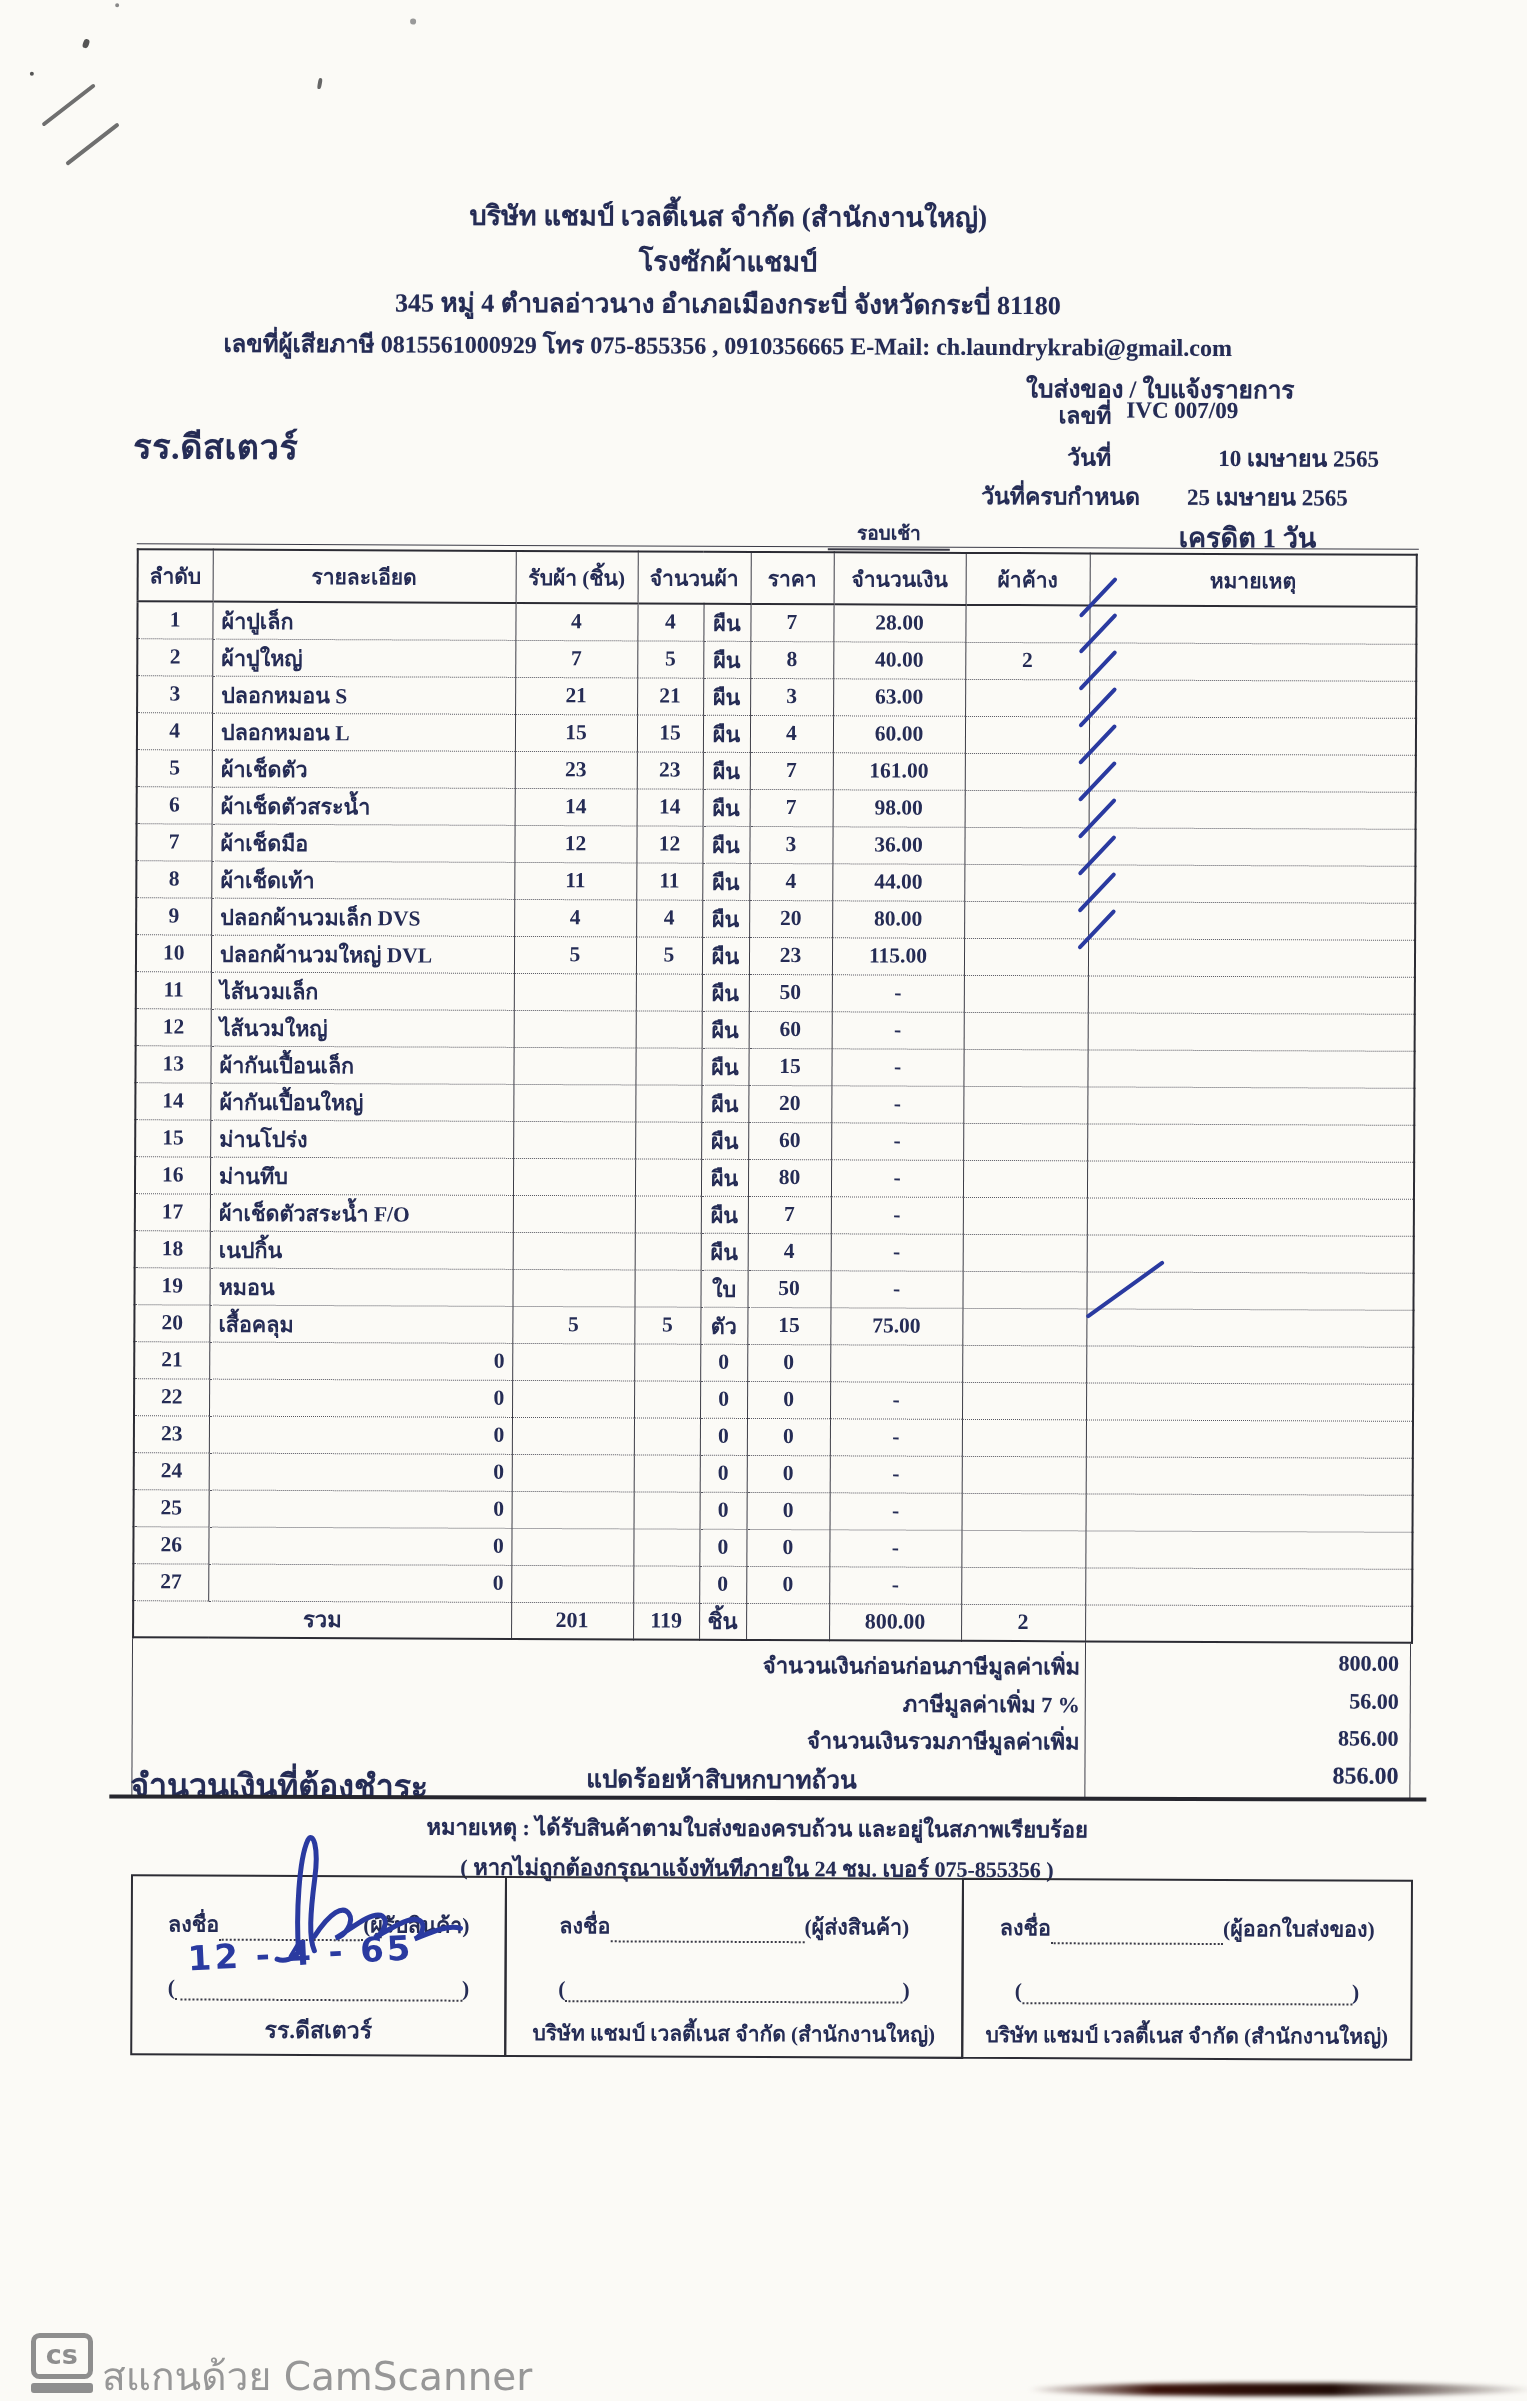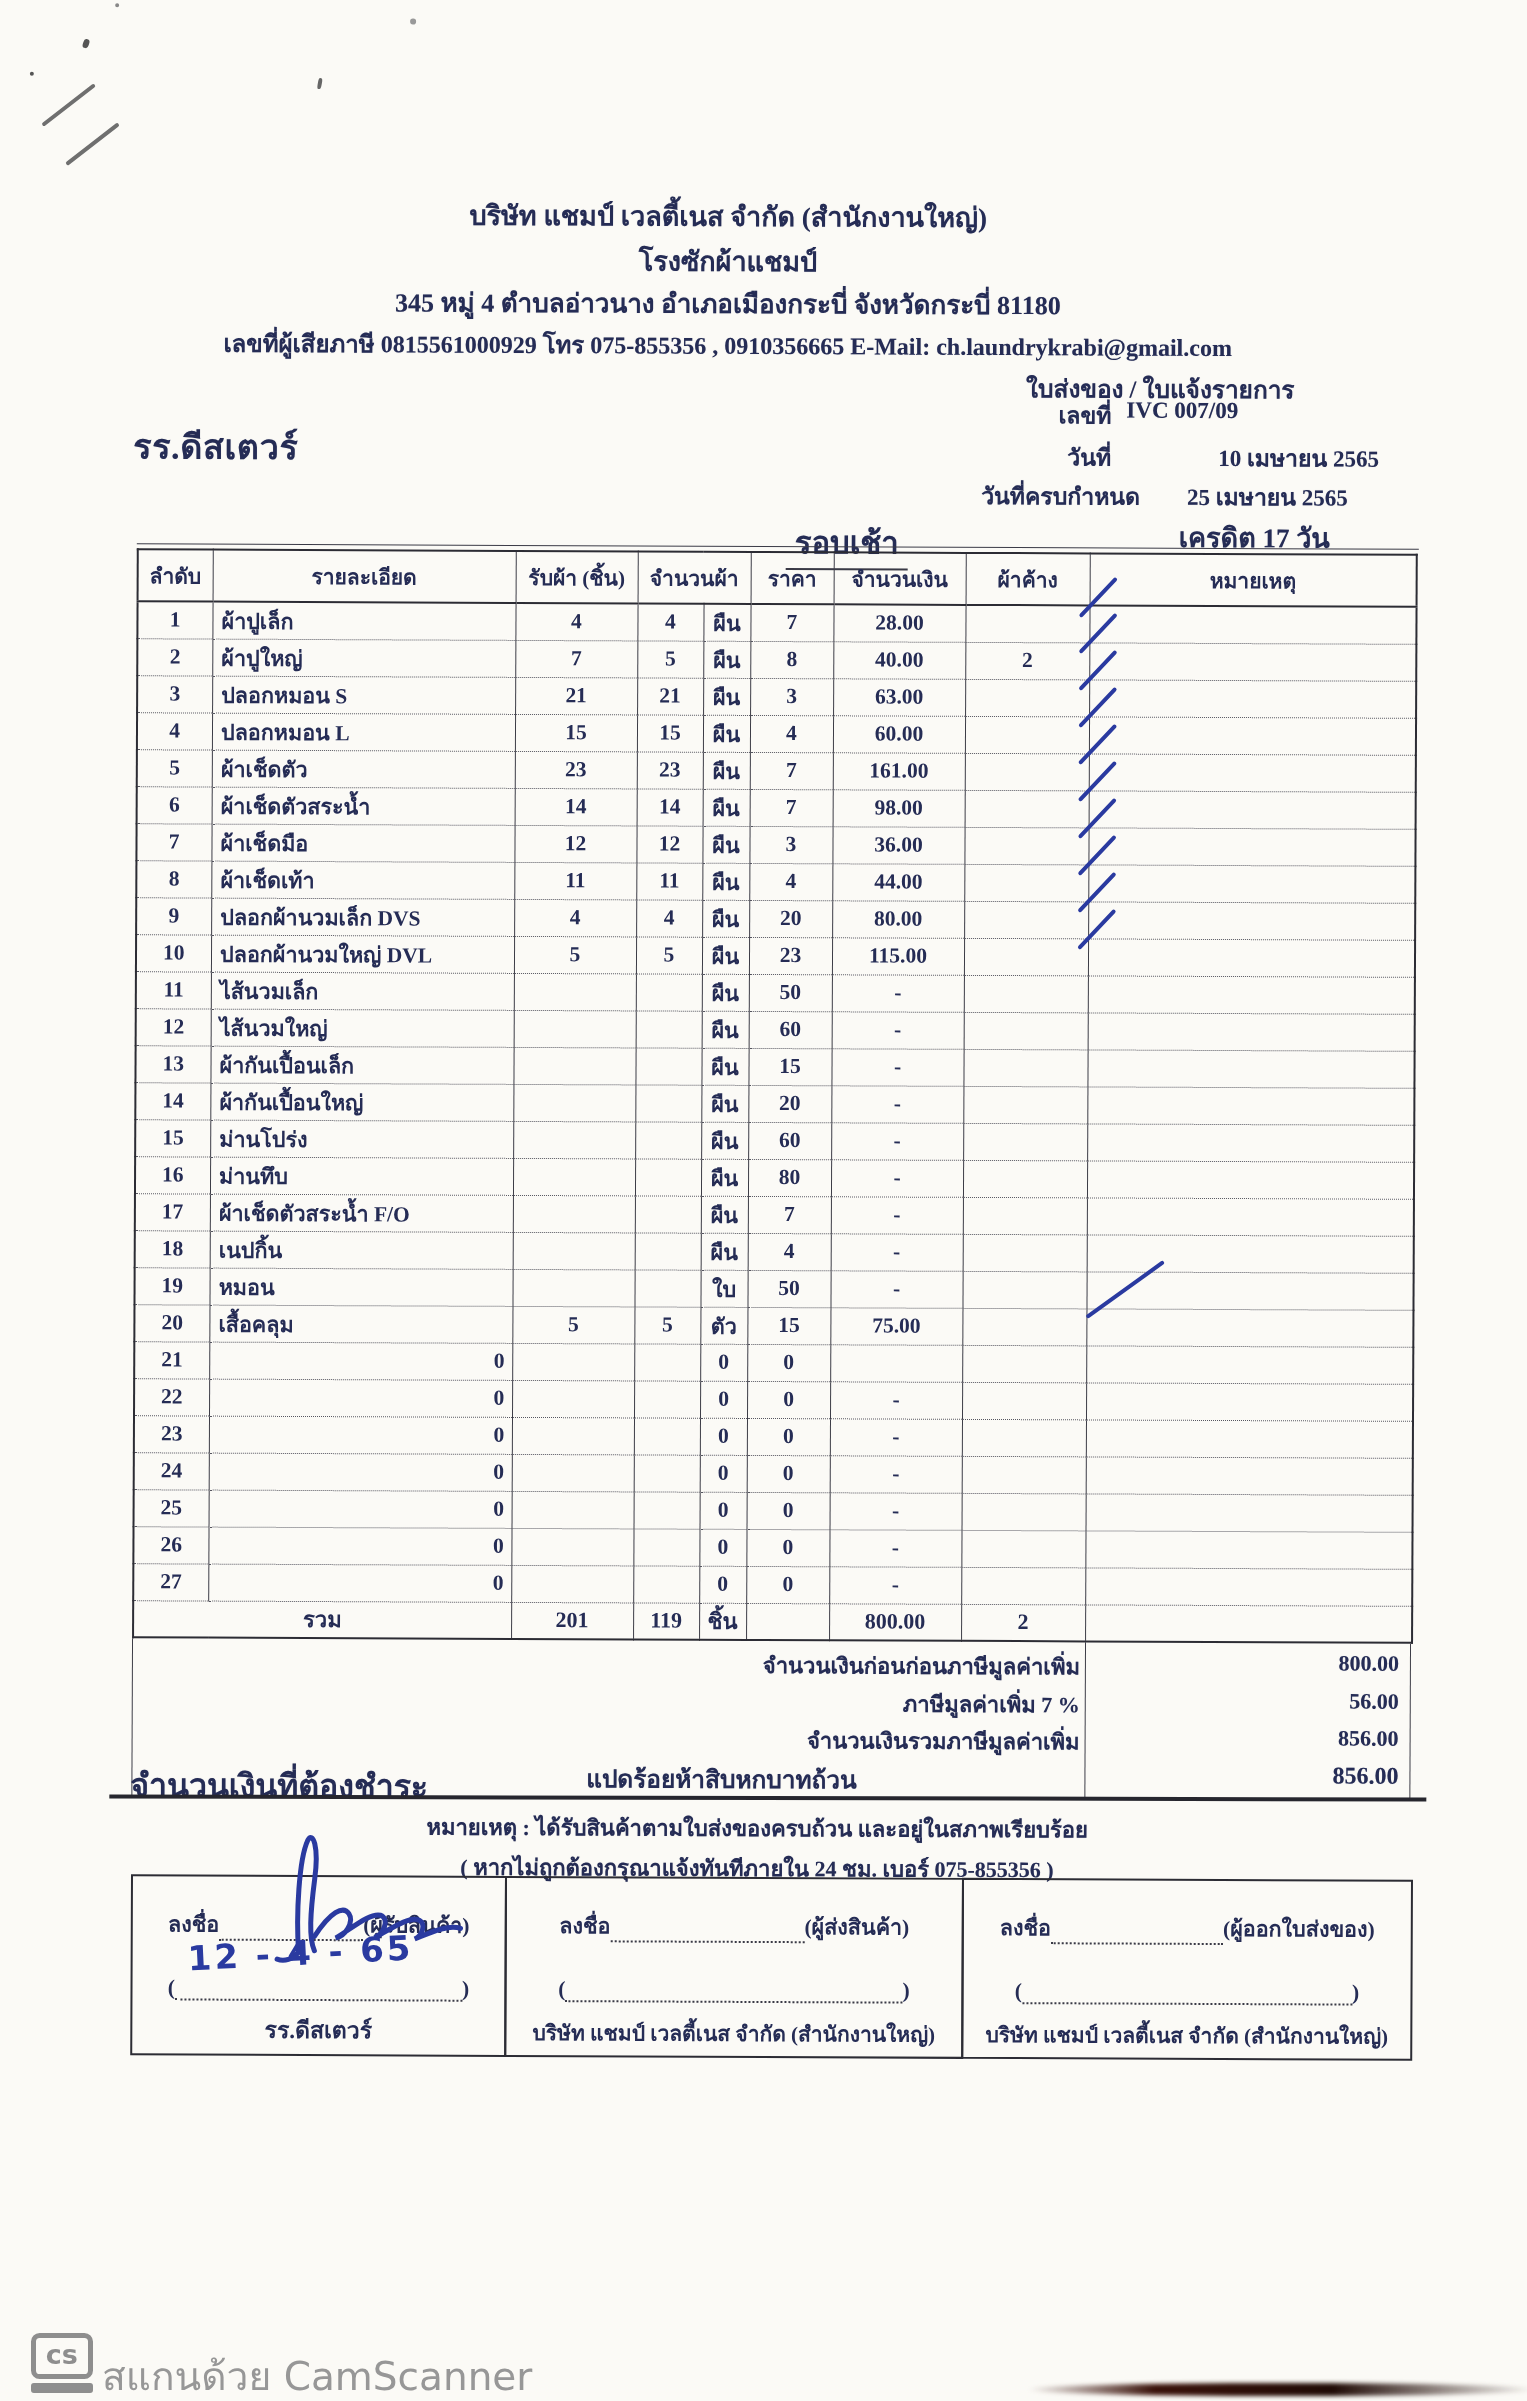--- a/index.html
+++ b/index.html
@@ -17,21 +17,21 @@
   
   .company{left:43px;top:195px;width:1364px;font-size:27px;}
   .branch{left:43px;top:240px;width:1364px;font-size:27px;}
   .address{left:43px;top:283px;width:1364px;font-size:26px;}
   .taxline{left:43px;top:326px;width:1364px;font-size:24px;}
   .doctype{left:718px;top:368px;width:574px;font-size:24.4px;}
   .customer{left:131px;top:422px;font-size:34px;letter-spacing:0.7px;}
   .m-label{font-size:23px;}
   .m-value{font-size:23px;}
   .credit{left:1177px;top:514px;font-size:27px;}
-  .round{left:784px;top:517px;width:122px;font-size:31px;text-align:center;border-bottom:2.9px double #3a3a46;padding-bottom:1.4px;font-family:Liberation Serif, serif;}
+  .round{left:826px;top:517px;width:122px;font-size:19px;text-align:center;border-bottom:2.9px double #3a3a46;padding-bottom:1.4px;font-family:Liberation Serif, serif;}
 
   
   .topline{left:135px;top:546px;width:1282px;height:1.4px;background:#3a3a46;}
   table.items{
     position:absolute;left:135px;top:551px;width:1279px;
     border-collapse:collapse;table-layout:fixed;
     border:2.2px solid #2c2c34;
   }
   table.items th,table.items td{
     border-left:1.4px solid #3d3d47;border-right:1.4px solid #3d3d47;
@@ -106,21 +106,21 @@
   <div class="abs print ctr taxline">เลขที่ผู้เสียภาษี 0815561000929 โทร 075-855356 , 0910356665 E-Mail: ch.laundrykrabi@gmail.com</div>
   <div class="abs print rt doctype">ใบส่งของ / ใบแจ้งรายการ</div>
 
   <div class="abs print customer">รร.ดีสเตวร์</div>
   <div class="abs print rt m-label" style="left:919px;top:396px;width:190px;">เลขที่</div>
   <div class="abs print m-value" style="left:1124px;top:396px;">IVC 007/09</div>
   <div class="abs print rt m-label" style="left:919px;top:438px;width:190px;">วันที่</div>
   <div class="abs print m-value" style="left:1188px;top:438px;margin-left:28px;">10 เมษายน 2565</div>
   <div class="abs print rt m-label" style="left:847px;top:477px;width:291px;">วันที่ครบกำหนด</div>
   <div class="abs print m-value" style="left:1185px;top:477px;">25 เมษายน 2565</div>
-  <div class="abs print credit">เครดิต 17 วัน</div>
+  <div class="abs print credit">เครดิต 1 วัน</div>
   <div class="abs print round">รอบเช้า</div>
 
   <div class="abs topline"></div>
   <table class="items">
     <colgroup>
       <col style="width:75px">
         <col style="width:303px">
         <col style="width:122px">
         <col style="width:66px">
       <col style="width:47px">

